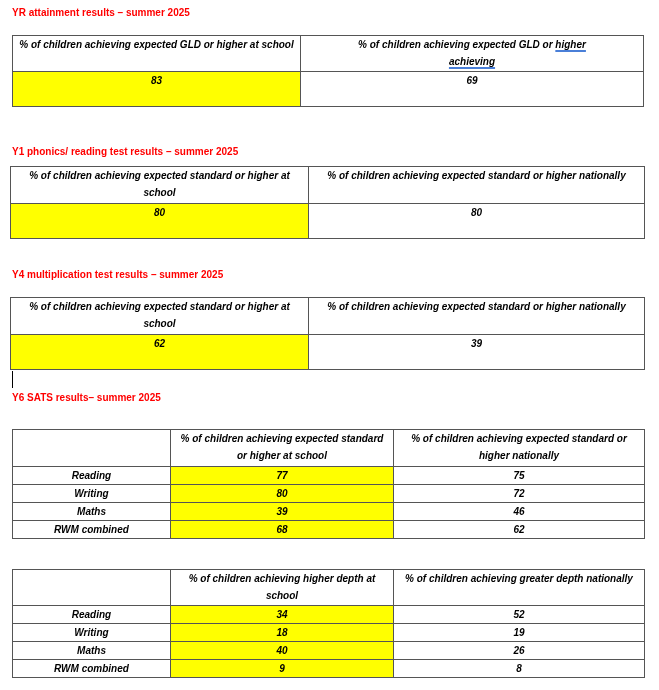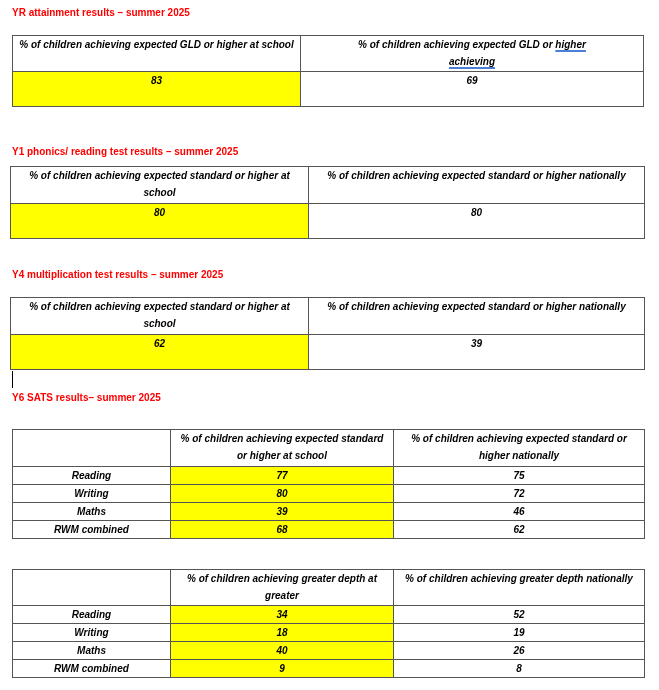--- a/index.html
+++ b/index.html
@@ -119,21 +119,21 @@
 
 <table style="left:12px; top:569px; width:632px;">
   <colgroup>
       <col style="width:158px">
       <col style="width:223px">
       <col style="width:251px">
     </colgroup>
   <tbody>
       <tr style="height:36px;">
     <td></td>
-    <td>% of children achieving greater depth at greater</td>
+    <td>% of children achieving higher depth at school</td>
     <td>% of children achieving greater depth nationally</td>
   </tr>
   <tr>
     <td>Reading</td>
     <td class="yellow">34</td>
     <td>52</td>
   </tr>
   <tr>
     <td>Writing</td>
     <td class="yellow">18</td>

